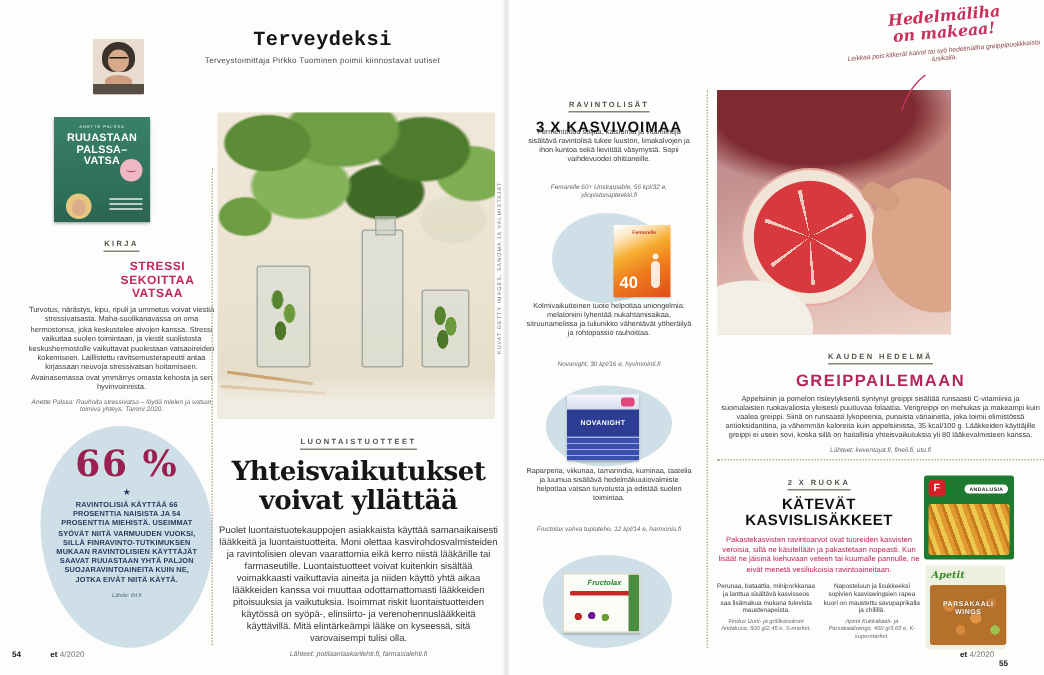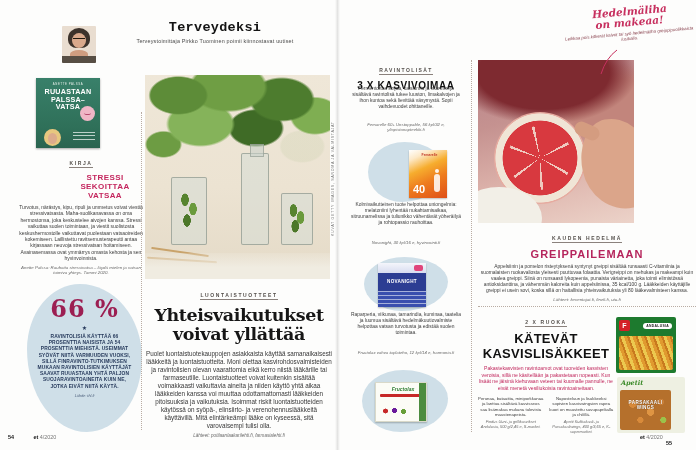--- a/index.html
+++ b/index.html
@@ -159,34 +159,34 @@
   .sn-sub { font-size:4.4px; line-height:5.4px; font-style:italic; color:#8a4450; margin-top:3px; transform:rotate(-5deg); }
   .sn-connector { position:absolute; left:598px; top:48px; }
 
   
   .fruit-article { left:480px; top:226px; width:214px; }
   .fruit-article h2 { font-size:11px; letter-spacing:1px; color:#b5255c; margin-top:4px; }
   .fruit-article .body { font-size:4.9px; line-height:6.1px; color:#3b3b3b; margin-top:4px; }
 
   
   .food { left:478px; top:310px; width:136px; }
-  .food h2 { font-size:13px; letter-spacing:.3px; color:#111; margin-top:3px; }
+  .food h2 { font-size:10px; letter-spacing:.3px; color:#111; margin-top:3px; }
   .food .intro { font-size:5.1px; line-height:6.5px; color:#c0265c; margin-top:4px; }
   .food-cols { display:flex; gap:5px; margin-top:5px; }
   .food-col { flex:1; }
   .food-col .body { font-size:4.3px; line-height:5.3px; color:#3b3b3b; }
   .food-col .credit { font-size:3.9px; line-height:4.8px; }
 
   
   .findus { left:616px; top:317px; width:60px; height:56px; background:#1d7a2e; border-radius:2px; }
   .fd-logo { position:absolute; left:3px; top:3px; width:11px; height:11px; background:#d42027; border-radius:2px; color:#fff; font-weight:bold; font-size:7px; text-align:center; line-height:11px; }
   .fd-banner { position:absolute; right:4px; top:6px; background:#fff; border-radius:4px; padding:1px 3px; font-size:3.4px; font-weight:bold; color:#222; letter-spacing:.3px; }
   .fd-photo { position:absolute; left:3px; bottom:3px; width:54px; height:34px; border-radius:2px;
     background:repeating-linear-gradient(70deg, #e09a2f 0 3px, #c87a1e 3px 5px, #ecc84f 5px 8px); }
-  .apetit { left:617px; top:377px; width:68px; height:56px; background:#eef0e2; border-radius:2px; }
+  .apetit { left:617px; top:377px; width:53px; height:56px; background:#eef0e2; border-radius:2px; }
   .ap-brand { font-family:"DejaVu Serif", serif; font-style:italic; font-weight:bold; font-size:6.5px; color:#3a8a28; margin:2px 0 0 4px; }
   .ap-photo { position:absolute; left:3px; bottom:3px; width:51px; height:40px; border-radius:2px; background:#b5702c;
     background-image:
       radial-gradient(circle 6px at 25% 35%, #d88a3a 0 60%, transparent 65%),
       radial-gradient(circle 6px at 60% 55%, #df9543 0 60%, transparent 65%),
       radial-gradient(circle 5px at 80% 30%, #cc813a 0 60%, transparent 65%),
       radial-gradient(circle 5px at 40% 75%, #d88a3a 0 60%, transparent 65%),
       radial-gradient(circle 5px at 85% 75%, #9bc24a 0 60%, transparent 65%); }
   .ap-text { position:absolute; left:0; top:10px; width:100%; text-align:center; color:#fff; font-weight:bold; font-size:4.6px; line-height:5.2px; letter-spacing:.4px; text-shadow:0 0 1px rgba(0,0,0,.5); }
 </style>

